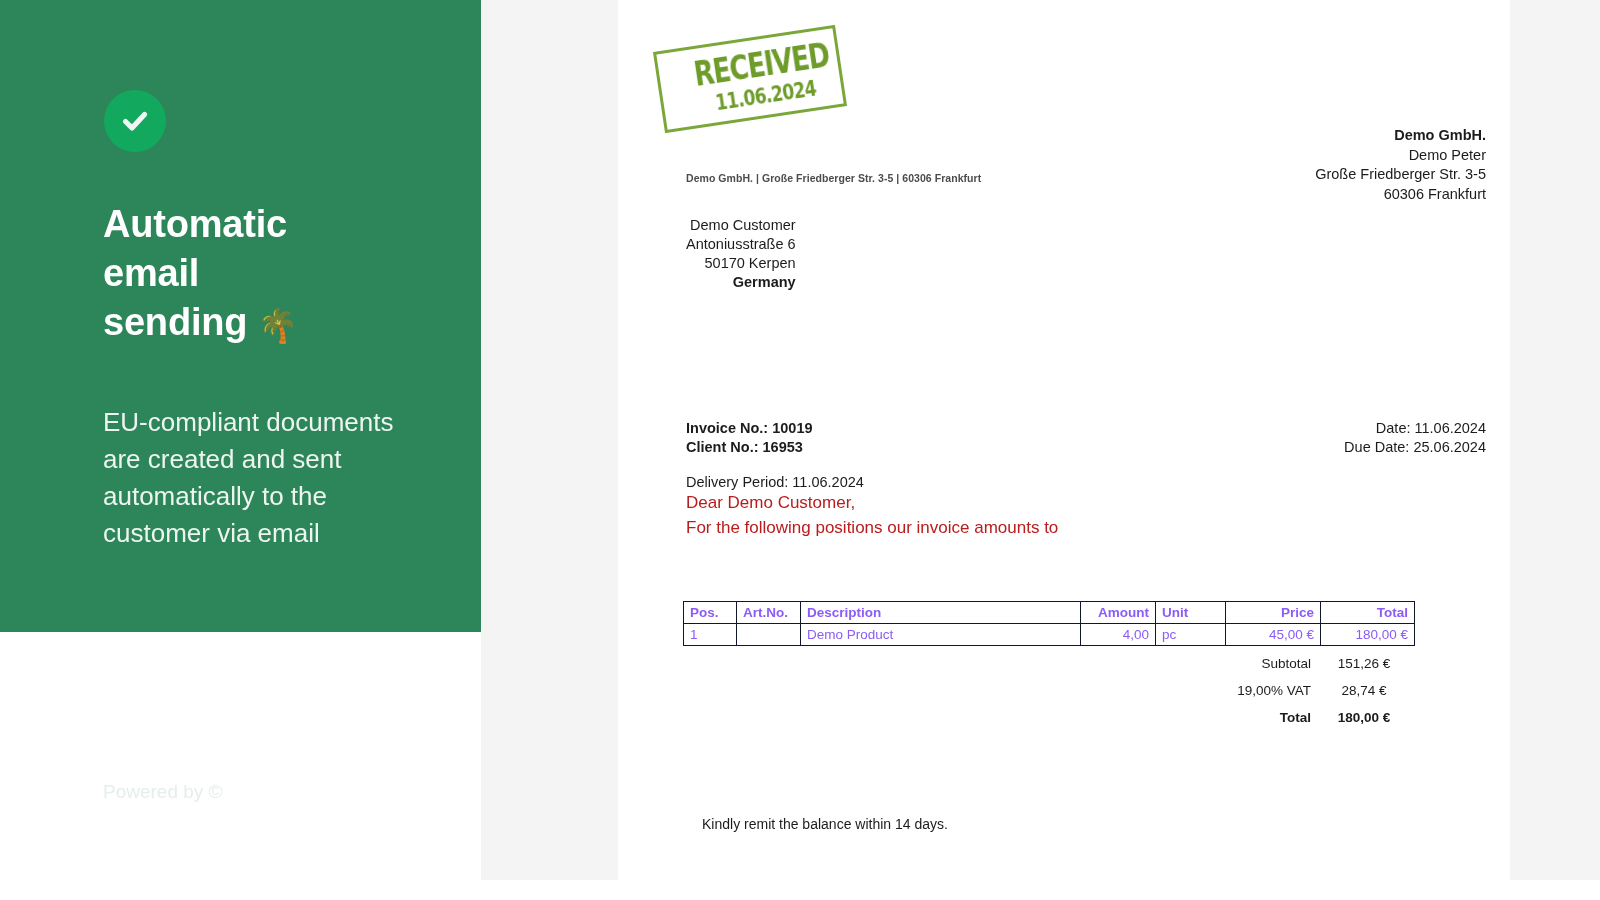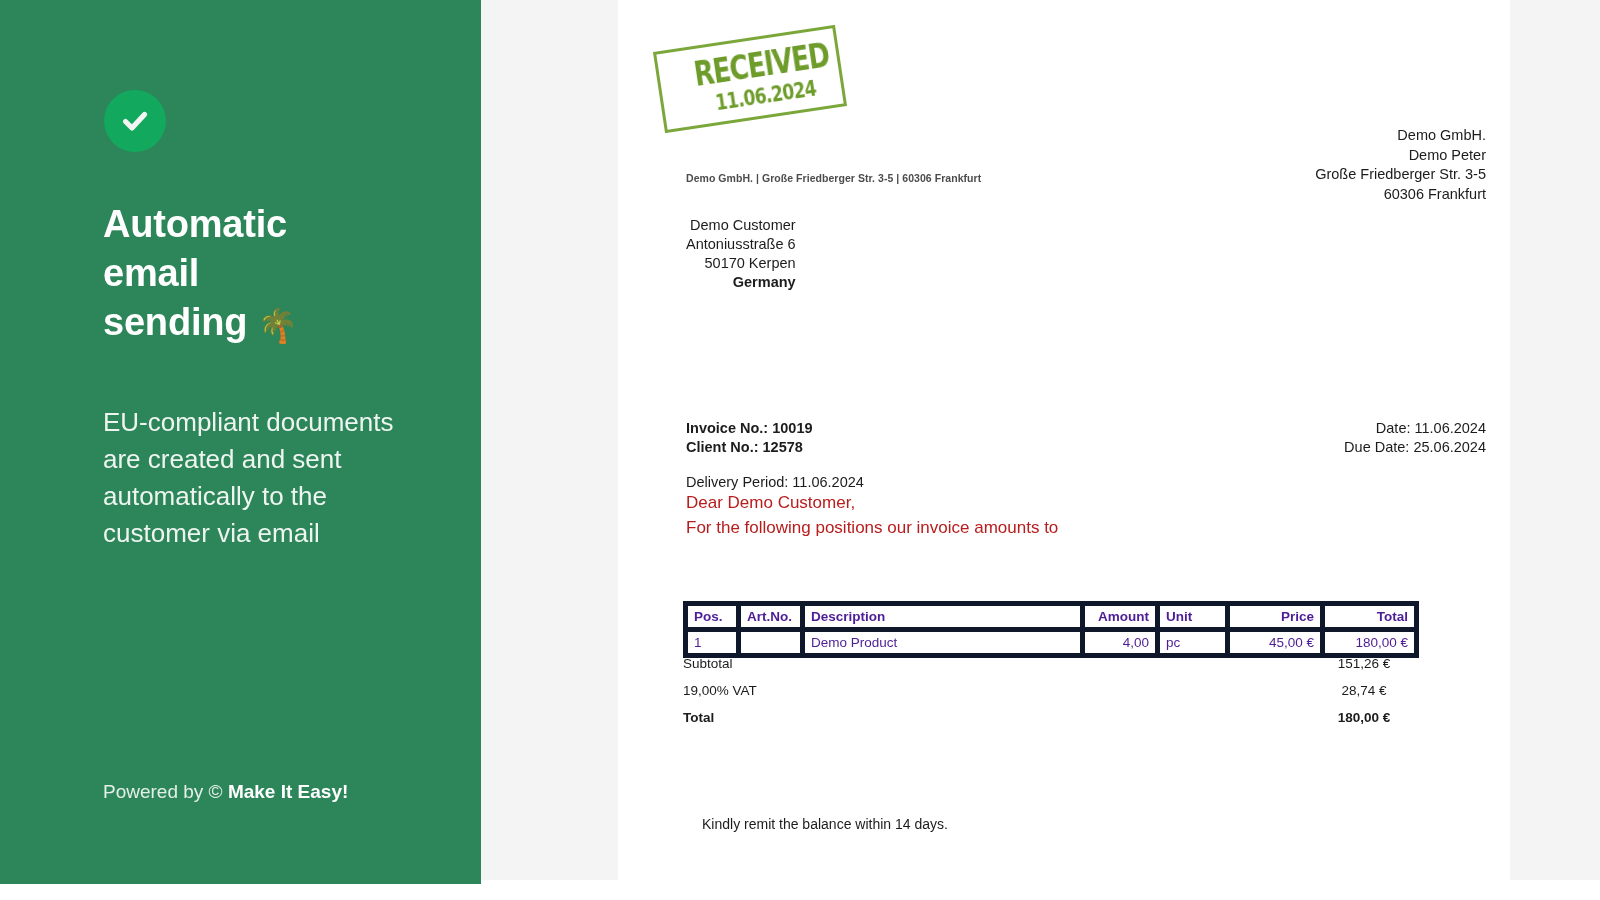--- a/index.html
+++ b/index.html
@@ -33,21 +33,21 @@
     height: 880px;
     background: #f4f4f4;
   }
 
   
   .promo-panel {
     position: absolute;
     left: 0;
     top: 0;
     width: 481px;
-    height: 884px;
+    height: 632px;
     background: #2d8659;
     box-sizing: border-box;
     padding: 0;
   }
 
   .check-badge {
     position: absolute;
     left: 104px;
     top: 90px;
     width: 62px;
@@ -176,21 +176,21 @@
 
   .company-block {
     position: absolute;
     right: 24px;
     top: 126px;
     text-align: right;
     font-size: 14.5px;
     line-height: 19.5px;
     color: #1c1c1c;
   }
-  .company-block .co-name { font-weight: normal; }
+  .company-block .co-name { font-weight: bold; }
 
   .meta-left {
     position: absolute;
     left: 68px;
     top: 419px;
     font-size: 14.5px;
     line-height: 19px;
     font-weight: bold;
     color: #1c1c1c;
   }
@@ -229,25 +229,25 @@
     position: absolute;
     left: 65px;
     top: 601px;
     width: 731px;
     border-collapse: collapse;
     font-size: 13.5px;
     table-layout: fixed;
   }
   .items-table th,
   .items-table td {
-    border: 5px solid #0f172a;
+    border: 1px solid #0f172a;
     padding: 3px 6px;
     height: 21px;
     box-sizing: border-box;
-    color: #4c1d95;
+    color: #8b5cf6;
     vertical-align: middle;
   }
   .items-table th {
     font-weight: bold;
     text-align: left;
   }
   .items-table th.num, .items-table td.num { text-align: right; }
   .col-pos   { width: 53px; }
   .col-art   { width: 64px; }
   .col-desc  { width: 280px; }
@@ -265,21 +265,21 @@
     font-size: 13.5px;
     color: #1c1c1c;
   }
   .totals-row {
     display: flex;
     height: 27px;
     align-items: center;
   }
   .totals-label {
     width: 637px;
-    text-align: left;
+    text-align: right;
     padding-right: 9px;
     box-sizing: border-box;
   }
   .totals-value {
     width: 94px;
     text-align: center;
     padding-right: 6px;
     box-sizing: border-box;
   }
   .totals-row.grand .totals-label,
@@ -342,21 +342,21 @@
 
     <div class="company-block">
       <div class="co-name">Demo GmbH.</div>
       <div>Demo Peter</div>
       <div>Große Friedberger Str. 3-5</div>
       <div>60306 Frankfurt</div>
     </div>
 
     <div class="meta-left">
       <div><span>Invoice No.: </span><span class="num">10019</span></div>
-      <div><span>Client No.: </span><span class="num">12578</span></div>
+      <div><span>Client No.: </span><span class="num">16953</span></div>
     </div>
 
     <div class="delivery-period">Delivery Period: 11.06.2024</div>
 
     <div class="salutation">
       <div>Dear Demo Customer,</div>
       <div>For the following positions our invoice amounts to</div>
     </div>
 
     <div class="meta-right">

